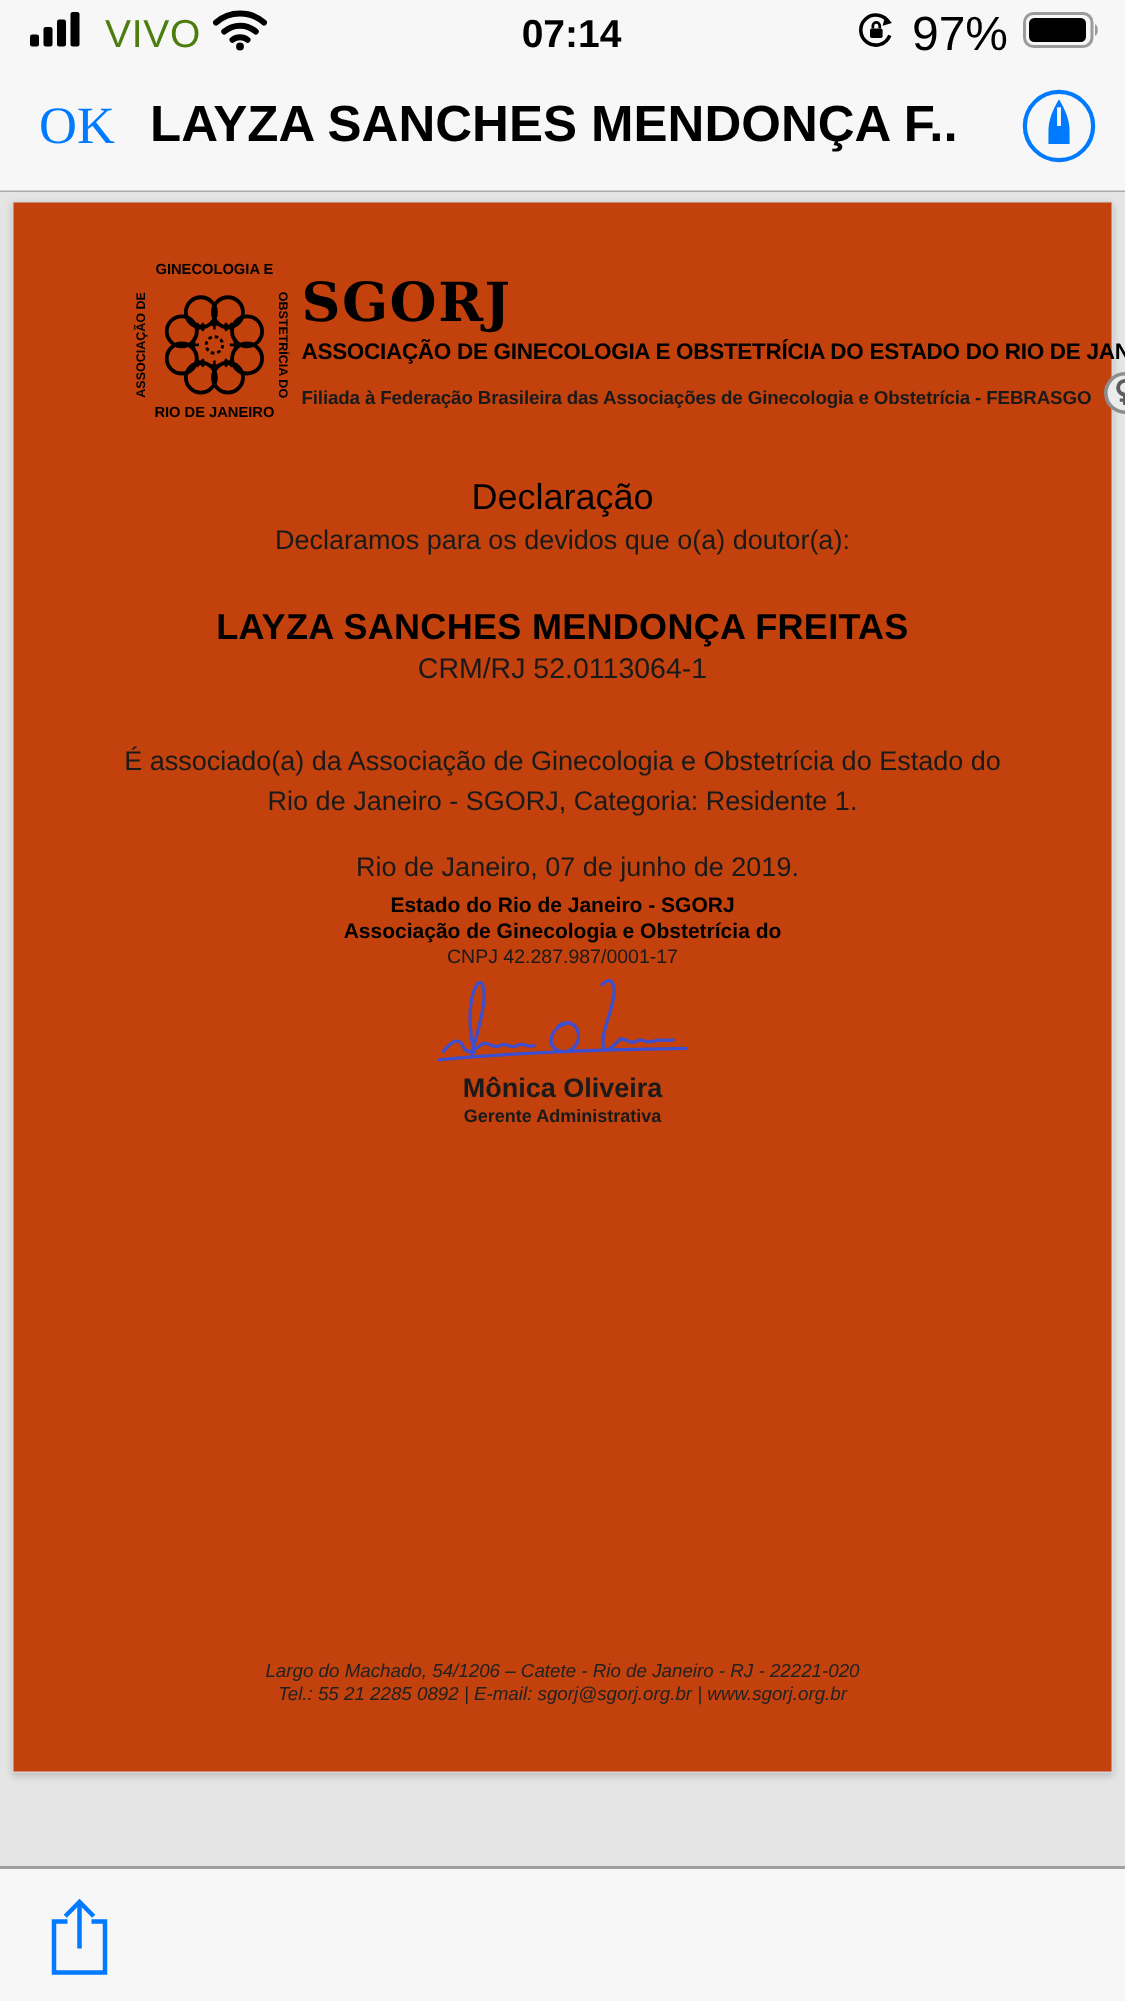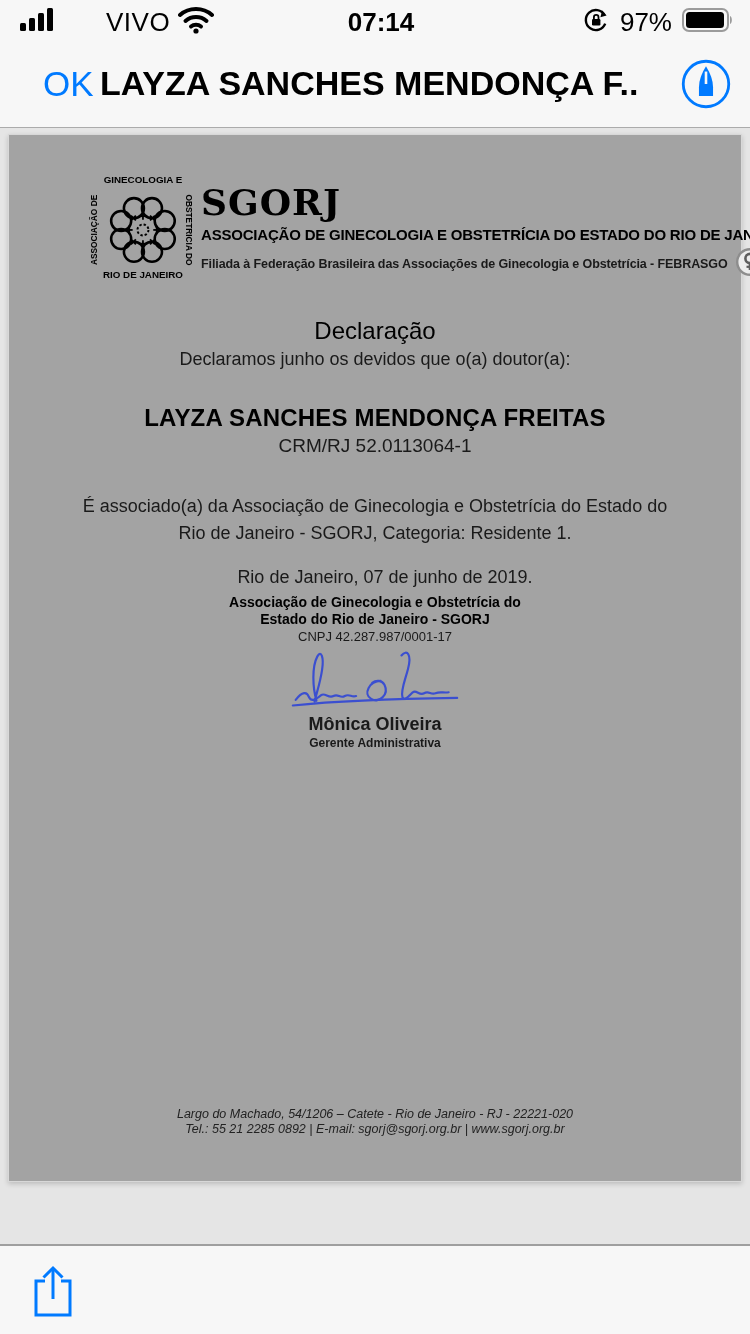--- a/index.html
+++ b/index.html
@@ -8,43 +8,43 @@
     font-family:"Liberation Sans","DejaVu Sans",sans-serif;
     background:#e5e5e5; position:relative; overflow:hidden;
     -webkit-font-smoothing:antialiased;
   }
   
   .statusbar {
     position:absolute; top:0; left:0; width:750px; height:44px;
     background:#f7f7f7; display:flex; align-items:center; z-index:5;
   }
   .sb-left { position:absolute; left:20px; top:0; height:44px; display:flex; align-items:center; gap:8px; }
-  .sb-carrier { font-size:26px; color:#000000; letter-spacing:.5px;margin-left:36px; }
+  .sb-carrier { font-size:26px; color:#4d7c0f; letter-spacing:.5px; }
   .sb-time { position:absolute; left:0; width:100%; text-align:center; font-size:26px; font-weight:600; color:#000;padding-left:12px; }
   .sb-right { position:absolute; right:16px; top:0; height:44px; display:flex; align-items:center; gap:10px; }
-  .sb-batt { font-size:26px; color:#000; }
+  .sb-batt { font-size:32px; color:#000; }
   
   .navbar {
     position:absolute; top:44px; left:0; width:750px; height:84px;
     background:#f7f7f7; border-bottom:1px solid #ababab; z-index:5;
   }
   .nav-ok {
-    position:absolute; left:43px; top:20px; font-size:35px; color:#007aff;
-    background:none; border:none; font-family:Liberation Sans, sans-serif; cursor:pointer; padding:0;
+    position:absolute; left:26px; top:20px; font-size:35px; color:#007aff;
+    background:none; border:none; font-family:Liberation Serif, serif; cursor:pointer; padding:0;
   }
   .nav-title {
     position:absolute; left:100px; top:20px; width:540px; font-size:34px; font-weight:700;
     color:#000; white-space:nowrap; overflow:hidden;
   }
   .nav-markup { position:absolute; right:18px; top:14px; width:52px; height:52px; background:none; border:none; cursor:pointer; padding:0; }
   
   .content { position:absolute; top:129px; left:0; width:750px; height:1115px; background:#e5e5e5; overflow:hidden; }
   .page {
     position:absolute; left:8px; top:5px; width:734px; height:1048px;
-    background:#a3a3a3; border:1px solid #d8d8d8; box-shadow:0 2px 5px rgba(0,0,0,.18);
+    background:#c2410c; border:1px solid #d8d8d8; box-shadow:0 2px 5px rgba(0,0,0,.18);
     color:#111; text-align:center;
   }
   .doc-header { display:flex; text-align:left; padding-top:36px; padding-left:78px; }
   .hdr-right { margin-left:8px; margin-top:12px; }
   .org-acronym { font-family:"DejaVu Serif","Liberation Serif",serif; font-weight:700; font-size:36px; line-height:38px; letter-spacing:1px; color:#000; }
   .org-name { font-size:15px; font-weight:700; letter-spacing:-0.2px; margin-top:5px; white-space:nowrap; color:#000; }
   .affil-row { display:flex; align-items:center; margin-top:4px; }
   .affiliation { font-size:12.5px; font-weight:700; letter-spacing:-0.1px; white-space:nowrap; color:#1a1a1a; }
   .doc-heading { margin-top:30px; font-size:24px; font-weight:400; color:#000; }
   .doc-intro { margin-top:4px; font-size:18px; color:#1a1a1a; }
@@ -175,35 +175,35 @@
               <circle cx="15" cy="11.5" r="4.6" fill="none" stroke="#5d5d5d" stroke-width="2.6"></circle>
               <line x1="15" y1="16" x2="15" y2="23" stroke="#5d5d5d" stroke-width="2.6"></line>
               <line x1="11.5" y1="19.8" x2="18.5" y2="19.8" stroke="#5d5d5d" stroke-width="2.2"></line>
             </svg>
           </span>
         </div>
       </div>
     </div>
 
     <div class="doc-heading">Declaração</div>
-    <div class="doc-intro">Declaramos junho os devidos que o(a) doutor(a):</div>
+    <div class="doc-intro">Declaramos para os devidos que o(a) doutor(a):</div>
 
     <div class="doctor-name">LAYZA SANCHES MENDONÇA FREITAS</div>
     <div class="doctor-crm">CRM/RJ 52.0113064-1</div>
 
     <div class="doc-body">
       <div>É associado(a) da Associação de Ginecologia e Obstetrícia do Estado do</div>
       <div>Rio de Janeiro - SGORJ, Categoria: Residente 1.</div>
     </div>
 
     <div class="doc-date">Rio de Janeiro, 07 de junho de 2019.</div>
 
     <div class="signer-org">
+      <div>Estado do Rio de Janeiro - SGORJ</div>
       <div>Associação de Ginecologia e Obstetrícia do</div>
-      <div>Estado do Rio de Janeiro - SGORJ</div>
     </div>
     <div class="signer-cnpj">CNPJ 42.287.987/0001-17</div>
 
     <div class="sig-wrap">
       <svg width="200" height="68" viewBox="0 0 200 72">
         <g fill="none" stroke="#3b4fd0" stroke-width="2.3" stroke-linecap="round">
           <path d="M38 58 C34 44 33 22 39 11 C43 4 46 12 44 25 C42 39 38 50 36 59"></path>
           <path d="M16 57 C23 48 28 48 30 54 C33 60 38 56 43 52 C47 49 51 56 56 53 C61 50 63 56 68 53 C73 50 75 55 80 53"></path>
           <path d="M106 37 C94 37 87 51 96 56 C105 61 115 51 110 41 C107 36 101 36 97 39"></path>
           <path d="M128 10 C134 3 139 9 135 24 C132 36 127 47 129 54 C131 59 136 53 140 49 C144 46 147 53 152 50 C157 47 159 52 164 50 C169 48 173 50 178 49"></path>

